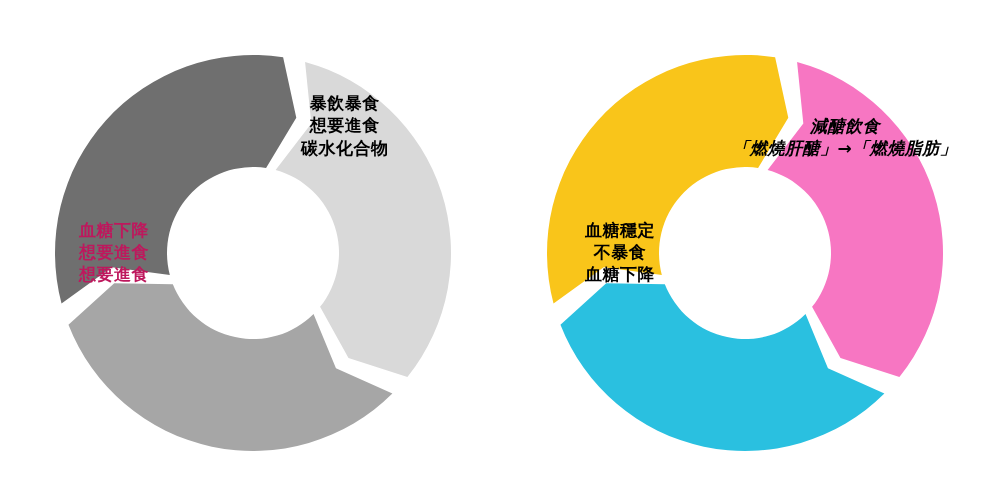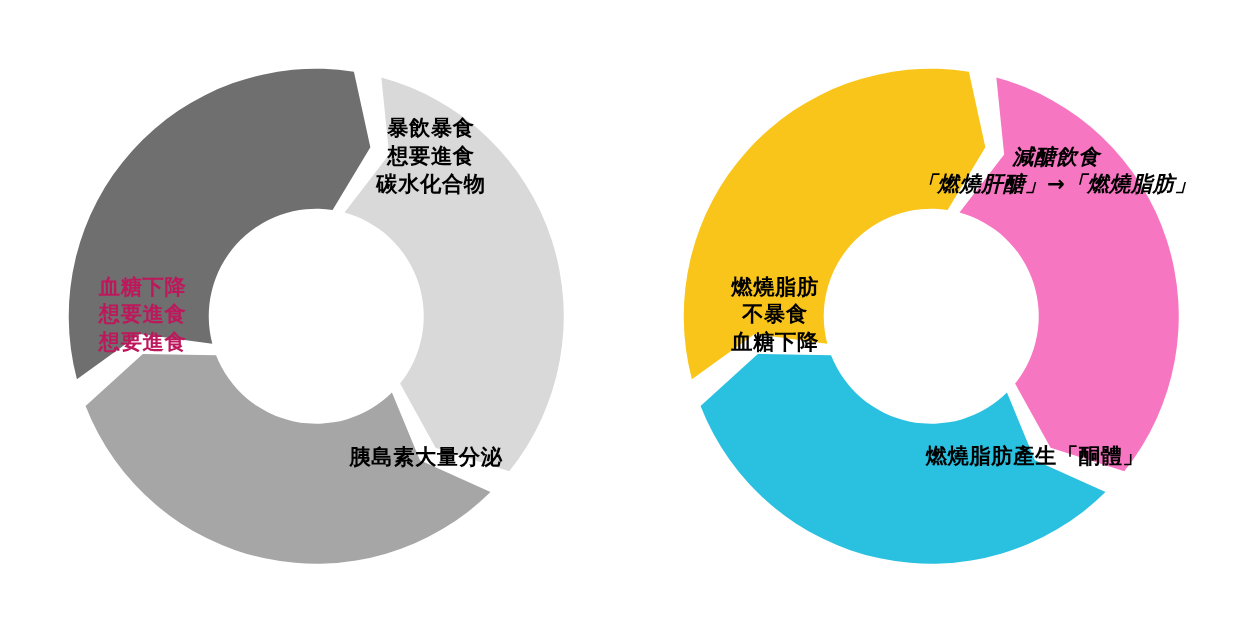--- a/index.html
+++ b/index.html
@@ -51,20 +51,20 @@
         <path d="M 392.39 393.62 A 198 198 0 0 1 68.46 324.76 L 114.23 283.13 L 172.85 284.17 A 86 86 0 0 0 313.55 314.08 L 335.96 368.24 Z" fill="#a6a6a6"></path>
         <path d="M 61.52 303.41 A 198 198 0 0 1 283.12 57.30 L 296.29 117.76 L 266.08 168.00 A 86 86 0 0 0 169.83 274.90 L 111.71 267.23 Z" fill="#6f6f6f"></path>
         <path d="M 797.08 61.97 A 198 198 0 0 1 899.42 376.93 L 840.48 358.11 L 812.07 306.83 A 86 86 0 0 0 767.62 170.03 L 803.32 123.53 Z" fill="#f776c2"></path>
         <path d="M 884.39 393.62 A 198 198 0 0 1 560.46 324.76 L 606.23 283.13 L 664.85 284.17 A 86 86 0 0 0 805.55 314.08 L 827.96 368.24 Z" fill="#2ac0e0"></path>
         <path d="M 553.52 303.41 A 198 198 0 0 1 775.12 57.30 L 788.29 117.76 L 758.08 168.00 A 86 86 0 0 0 661.83 274.90 L 603.71 267.23 Z" fill="#f9c51a"></path>
       </g>
   </svg>
 
   <div id="labels-layer">
       <div class="seg-label" style="font-size: 17px; color: rgb(0, 0, 0); left: 301px; top: 92px;"><span class="lbl-line">暴飲暴食</span><span class="lbl-line">想要進食</span><span class="lbl-line">碳水化合物</span></div>
-      <div class="seg-label" style="font-size: 17px; color: rgb(0, 0, 0); left: 279.5px; top: 354.5px;"><span class="lbl-line">胰島素大量分泌</span></div>
+      <div class="seg-label" style="font-size: 17px; color: rgb(0, 0, 0); left: 279.5px; top: 354.5px;"></div>
       <div class="seg-label" style="font-size: 17px; color: #be185d; left: 79px; top: 218.5px;"><span class="lbl-line">血糖下降</span><span class="lbl-line">想要進食</span><span class="lbl-line">想要進食</span></div>
       <div class="seg-label" style="font-size: 17px; color: rgb(0, 0, 0); left: 732.5px; top: 114.5px; font-style: italic;"><span class="lbl-line">減醣飲食</span><span class="lbl-line">「燃燒肝醣」→「燃燒脂肪」</span></div>
-      <div class="seg-label" style="font-size: 17px; color: rgb(0, 0, 0); left: 740.5px; top: 353.5px;"><span class="lbl-line">燃燒脂肪產生「酮體」</span></div>
-      <div class="seg-label" style="font-size: 17px; color: rgb(0, 0, 0); left: 585px; top: 218.5px;"><span class="lbl-line">燃燒脂肪</span><span class="lbl-line">不暴食</span><span class="lbl-line">血糖下降</span></div>
+      <div class="seg-label" style="font-size: 17px; color: rgb(0, 0, 0); left: 740.5px; top: 353.5px;"></div>
+      <div class="seg-label" style="font-size: 17px; color: rgb(0, 0, 0); left: 585px; top: 218.5px;"><span class="lbl-line">血糖穩定</span><span class="lbl-line">不暴食</span><span class="lbl-line">血糖下降</span></div>
     </div>
 
 </div>
 
 </body></html>

